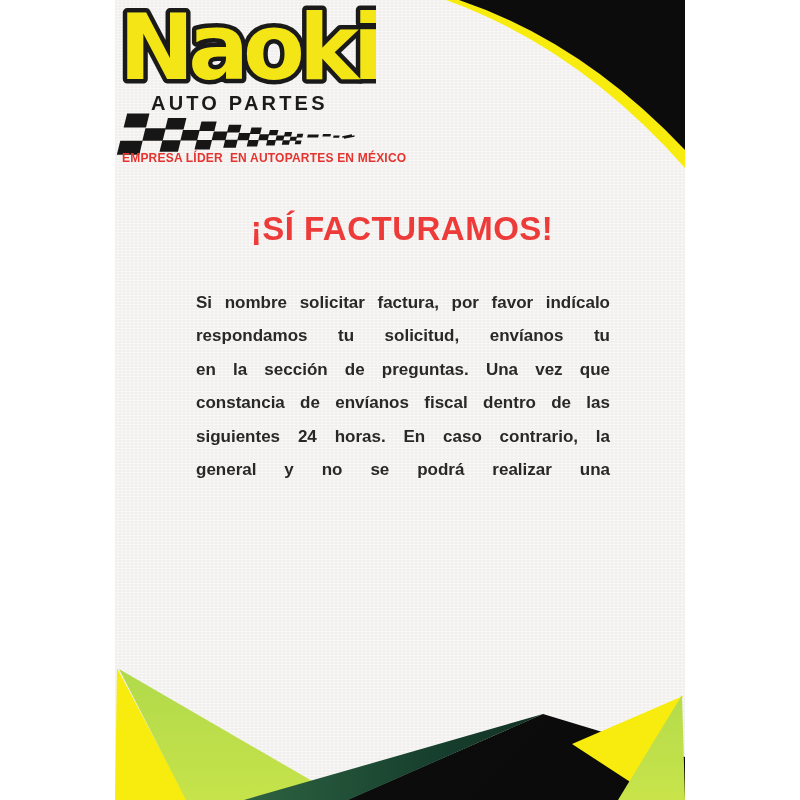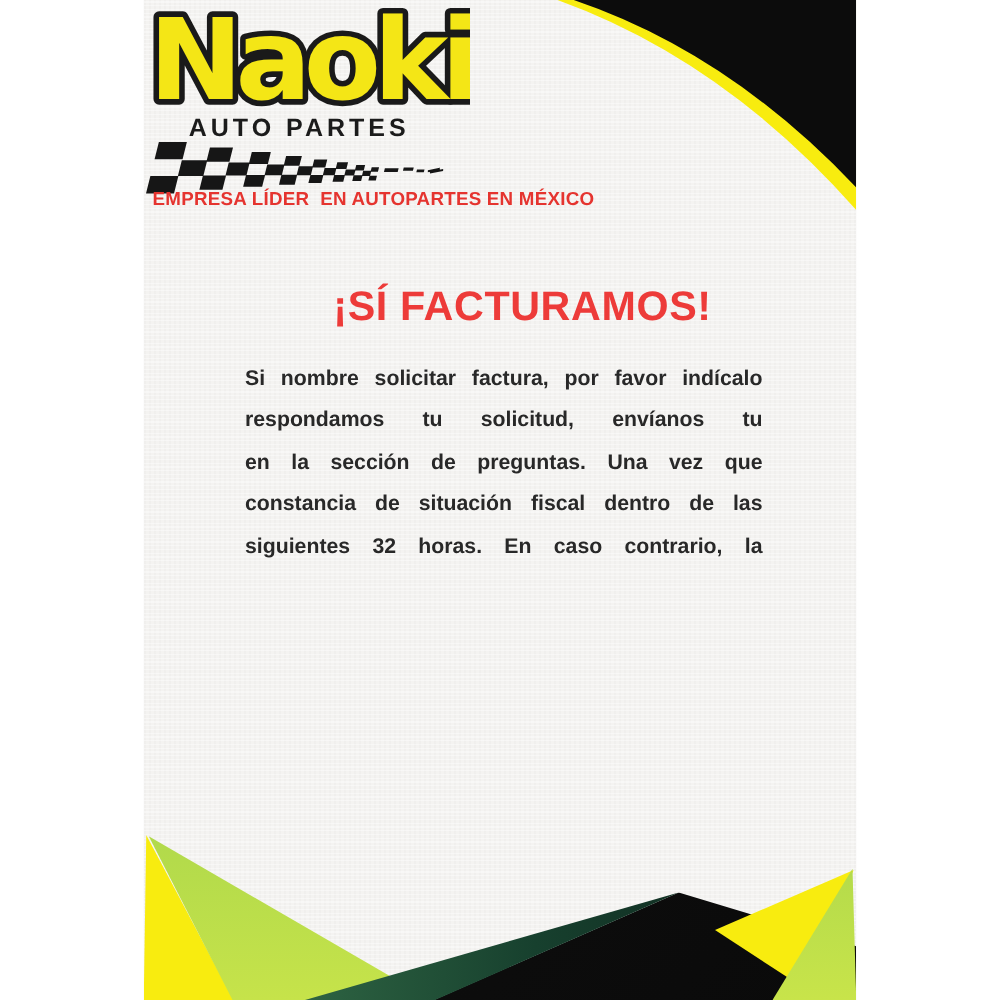--- a/index.html
+++ b/index.html
@@ -25,24 +25,24 @@
   .tri-right-yellow{background:#f8ec0f;
     clip-path:polygon(568px 696px, 457px 744px, 526px 789px);}
   .tri-right-green{background:linear-gradient(to bottom,#2e8152 0%,#8cc94d 60%,#c8e44a 100%);
     clip-path:polygon(567px 695px, 503px 800px, 570px 800px);}
   
   .logo-svg{position:absolute;left:1px;top:2px;display:block;}
   .logo-svg text{font-family:"DejaVu Sans", sans-serif;font-weight:bold;}
   .subtitle{position:absolute;left:4px;top:92px;font-size:20px;font-weight:700;
             letter-spacing:3.2px;color:#1b1b1b;white-space:nowrap;margin-left:32px;}
   .flag-svg{position:absolute;left:-2px;top:113px;display:block;}
-  .tagline{position:absolute;left:7px;top:151px;font-size:15px;font-weight:700;
+  .tagline{position:absolute;left:7px;top:151px;font-size:12px;font-weight:700;
            letter-spacing:.2px;color:#e5342f;white-space:pre;}
   
-  .headline{position:absolute;left:80px;top:210px;width:414px;margin:16px;text-align:center;
+  .headline{position:absolute;left:80px;top:210px;width:414px;margin:0;text-align:center;
             font-size:33px;font-weight:700;letter-spacing:.5px;color:#ed3b39;white-space:nowrap;}
   .bodytext{position:absolute;left:81px;top:286px;width:414px;color:#282828;
             font-size:17px;font-weight:700;}
   .bline{line-height:33.4px;text-align:justify;text-align-last:justify;}
   .bline.last{text-align-last:left;}
 </style>
 </head>
 <body>
 
 <div class="canvas">
@@ -100,19 +100,20 @@
       </svg>
       <div class="tagline">EMPRESA LÍDER  EN AUTOPARTES EN MÉXICO</div>
     </header>
 
     <main>
       <h1 class="headline">¡SÍ FACTURAMOS!</h1>
       <div class="bodytext">
         <div class="bline">Si nombre solicitar factura, por favor indícalo</div>
         <div class="bline">respondamos tu solicitud, envíanos tu</div>
         <div class="bline">en la sección de preguntas. Una vez que</div>
-        <div class="bline">constancia de situación fiscal dentro de las</div>
-        <div class="bline">siguientes 32 horas. En caso contrario, la</div>
+        <div class="bline">constancia de envíanos fiscal dentro de las</div>
+        <div class="bline">siguientes 24 horas. En caso contrario, la</div>
+        <div class="bline">general y no se podrá realizar una</div>
       </div>
     </main>
 
   </div>
 </div>
 
 </body></html>

